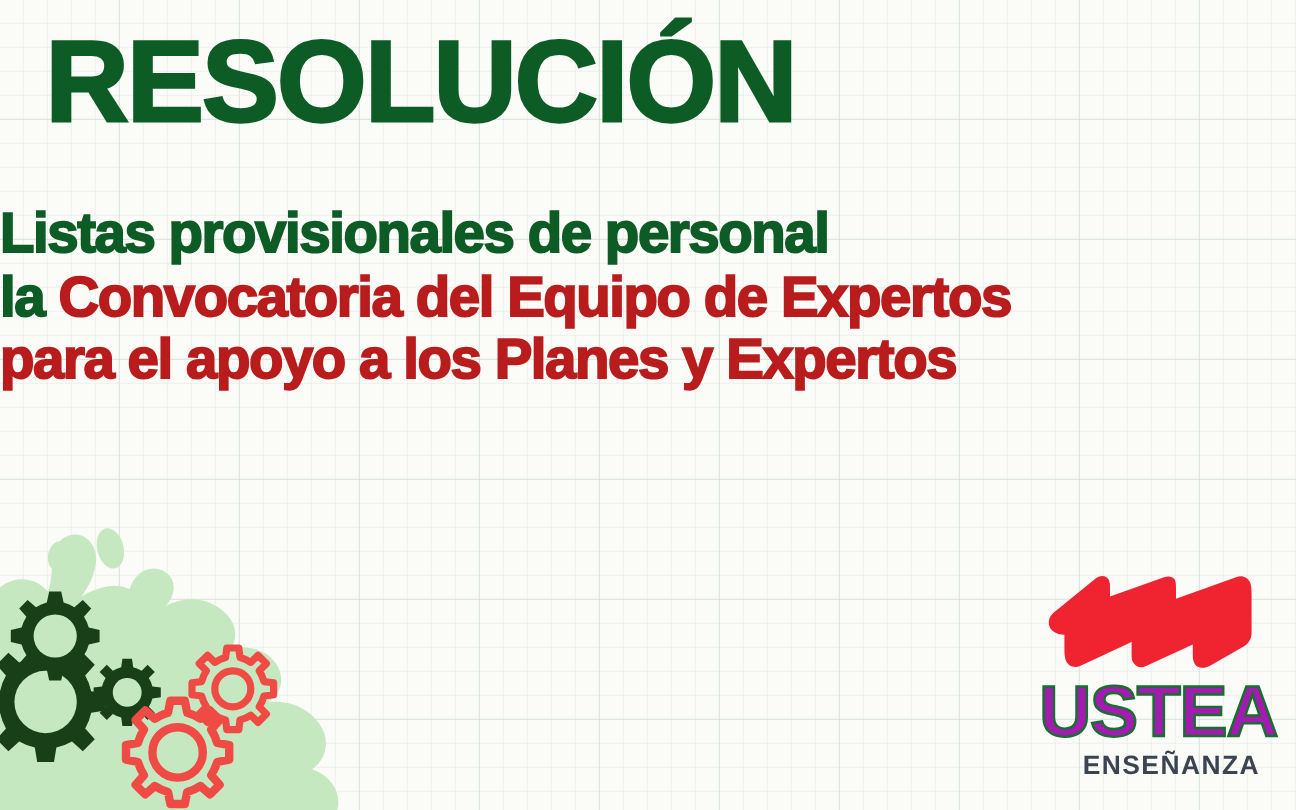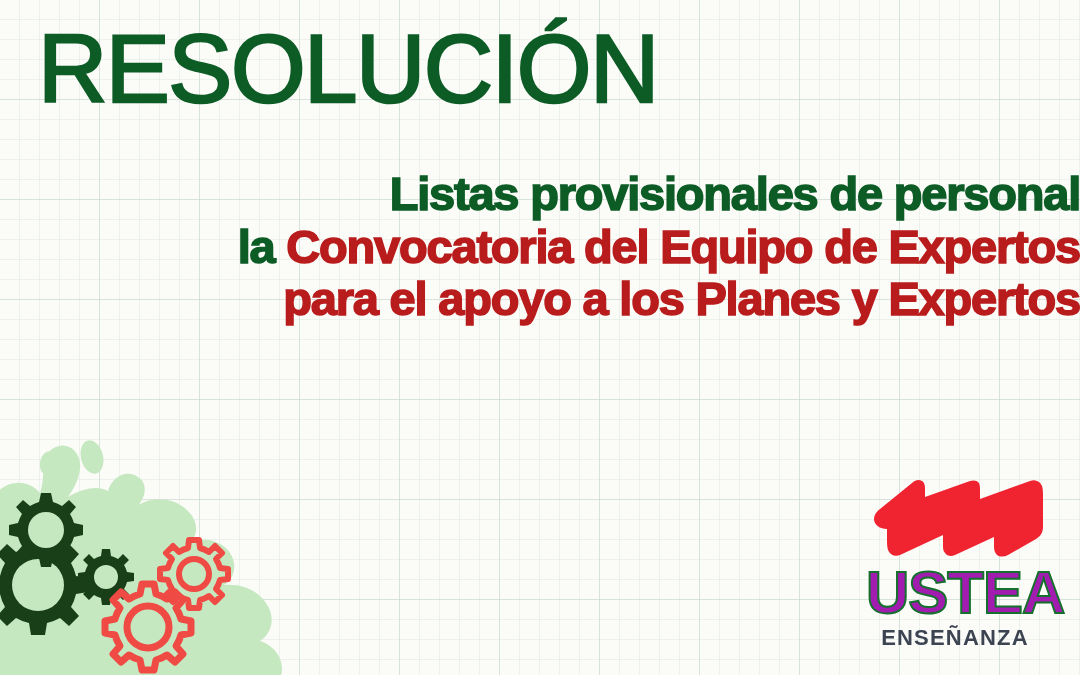--- a/index.html
+++ b/index.html
@@ -45,34 +45,34 @@
   }
   #splatter-group svg { display: block; width: 100%; height: 100%; }
 
   
   #headline {
     position: absolute;
     left: 38px;
     top: 22px;
     font-size: 96px;
     line-height: 0.98;
-    font-weight: 400;
+    font-weight: 700;
     letter-spacing: -1.5px;
     color: #0d5c26;
     -webkit-text-stroke: 2.5px #0d5c26;
     white-space: nowrap;
   }
 
   
   #body-block {
     position: absolute;
     left: 0;
-    right: 0;
+    right: 10px;
     top: 168px;
-    text-align: right;
+    text-align: left;
     font-size: 47px;
     line-height: 1.12;
     font-weight: 700;
     letter-spacing: -1.2px;
     -webkit-text-stroke: 1.6px currentColor;
   }
   .line { display: block; white-space: nowrap; }
   .green { color: #0d5c26; }
   .red   { color: #b91c1c; }
 
@@ -106,21 +106,21 @@
     line-height: 1;
     overflow: hidden;
     white-space: nowrap;
   }
 
   #logo-sub {
     position: absolute;
     left: 0;
     top: 156px;
     width: 190px;
-    text-align: center;
+    text-align: right;
     font-size: 22px;
     font-weight: 700;
     letter-spacing: 1.2px;
     color: #3c4452;
     line-height: 1;
   }
 </style>
 </head>
 <body>
 

